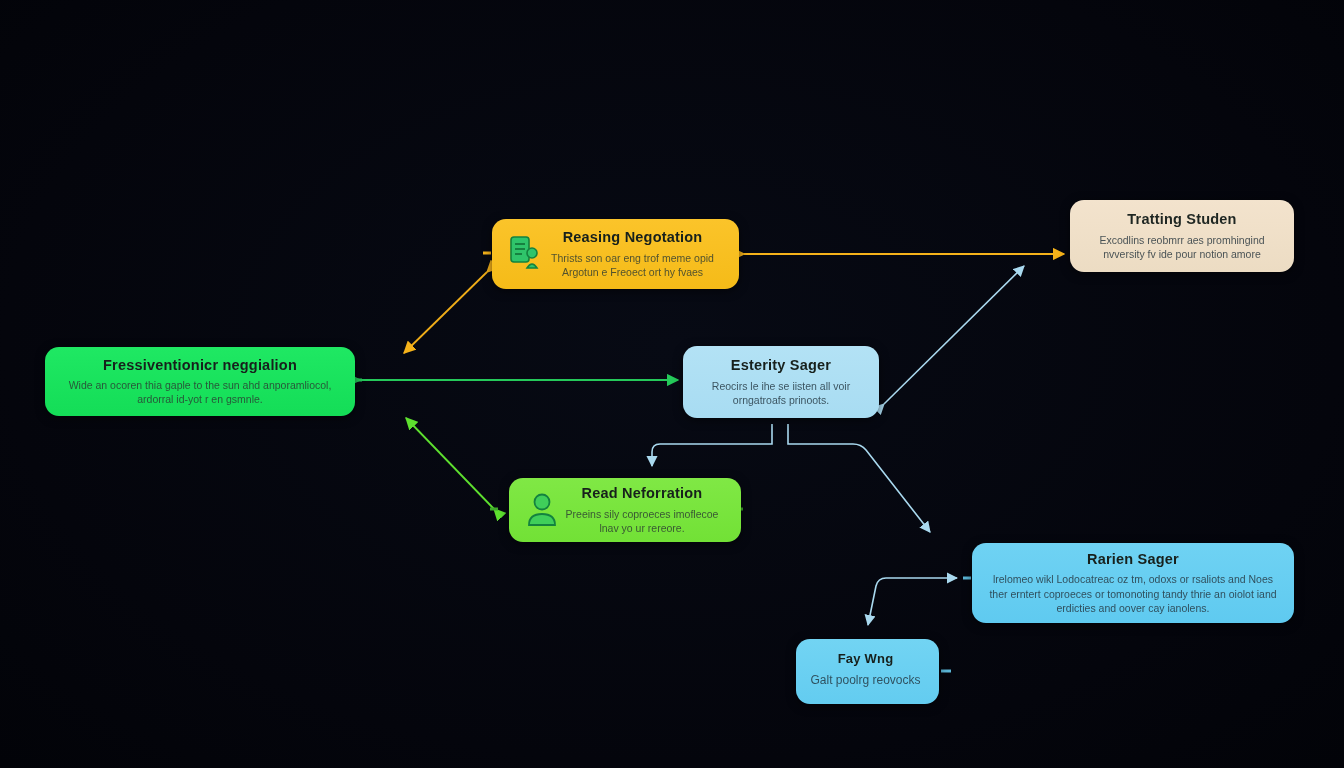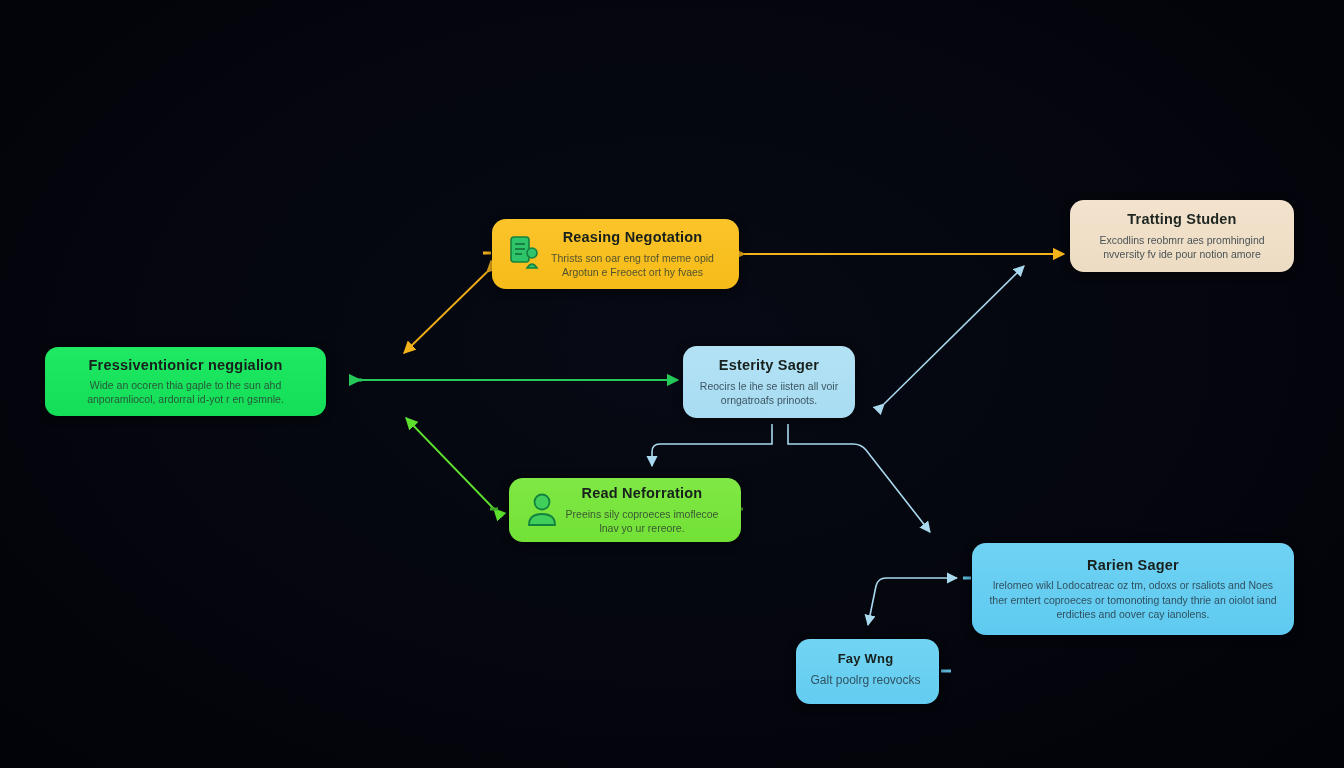--- a/index.html
+++ b/index.html
@@ -53,34 +53,33 @@
   
   #node-reasoning-negotiation {
     left: 492px; top: 219px; width: 247px; height: 70px;
     background: linear-gradient(180deg,#fbc42a 0%, #f5bb18 100%);
   }
   #node-tratting-studen {
     left: 1070px; top: 200px; width: 224px; height: 72px;
     background: linear-gradient(180deg,#f3e3cd 0%, #ecdcc3 100%);
   }
   #node-fressiventionicr {
-    left: 45px; top: 347px; width: 281px; height: 69px;
+    left: 45px; top: 347px; width: 310px; height: 69px;
     background: linear-gradient(180deg,#1fe863 0%, #14dd57 100%);
-    border-radius: 13px;
   }
   #node-esterity-sager {
-    left: 683px; top: 346px; width: 172px; height: 72px;
+    left: 683px; top: 346px; width: 196px; height: 72px;
     background: linear-gradient(180deg,#b3e2f5 0%, #a8dcf2 100%);
   }
   #node-read-neformation {
     left: 509px; top: 478px; width: 232px; height: 64px;
     background: linear-gradient(180deg,#80e845 0%, #72e136 100%);
   }
   #node-rarien-sager {
-    left: 972px; top: 543px; width: 322px; height: 92px;
+    left: 972px; top: 543px; width: 322px; height: 80px;
     background: linear-gradient(180deg,#6fd2f3 0%, #5fcaf0 100%);
   }
   #node-fay-wng {
     left: 796px; top: 639px; width: 143px; height: 65px;
     background: linear-gradient(180deg,#72d4f3 0%, #63ccf0 100%);
     flex-direction: column;
     justify-content: center;
     gap: 0;
     padding-left: 12px;
   }

